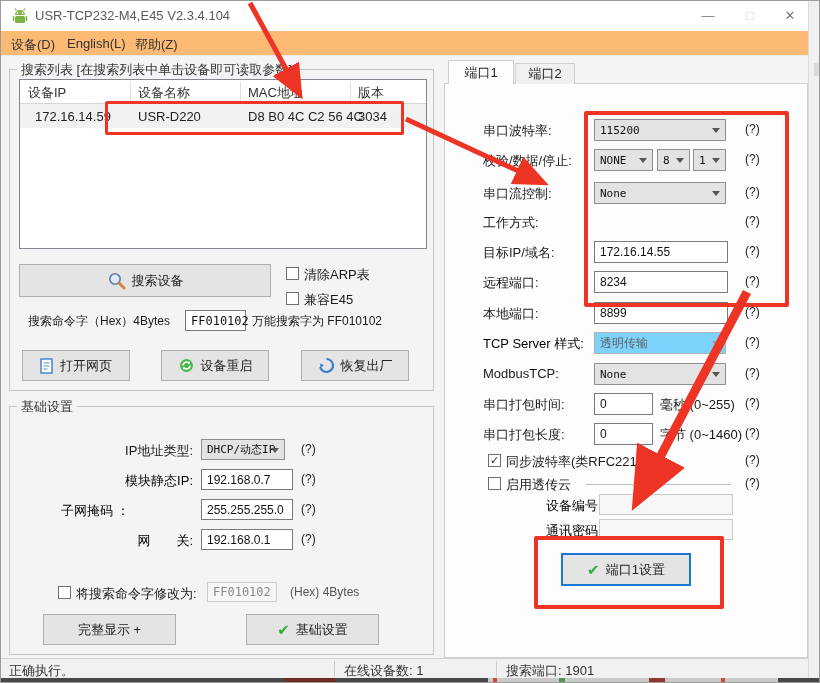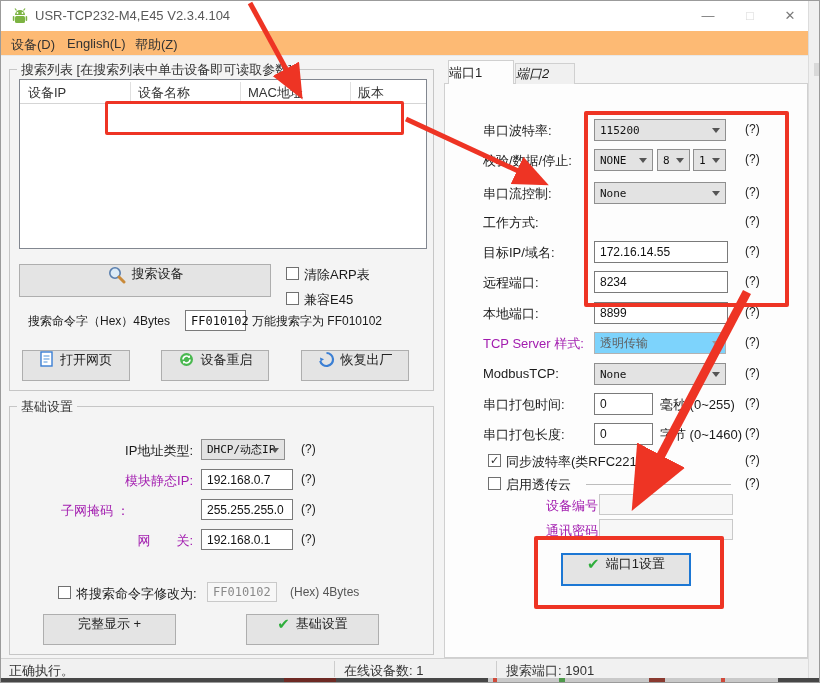--- a/index.html
+++ b/index.html
@@ -31,50 +31,50 @@
             border:1px solid #828790;}
   .devtable .hdr{position:absolute;top:0;left:0;right:0;height:23px;background:#ffffff;
                  border-bottom:1px solid #d5d5d5;}
   .devtable .hcell{position:absolute;top:4px;font-size:13px;color:#333;}
   .devtable .hsep{position:absolute;top:2px;width:1px;height:19px;background:#e0e0e0;}
   .devtable .row{position:absolute;top:24px;left:0;right:0;height:24px;background:#f1f1f1;}
   .devtable .cell{position:absolute;top:5px;font-size:13px;color:#222;}
 
   
   .btn{position:absolute;background:#e4e4e4;border:1px solid #aeaeae;box-sizing:border-box;
-       display:flex;align-items:flex-start;justify-content:center;font-size:13px;color:#222;gap:6px;}
+       display:flex;align-items:center;justify-content:center;font-size:13px;color:#222;gap:6px;}
   .btn.primary-focus{border:2px solid #1c77d4;}
   .check-glyph{color:#2fae3c;font-size:15px;font-weight:bold;}
 
   
   .combo{position:absolute;background:#e3e3e3;border:1px solid #8f8f8f;box-sizing:border-box;
          font-size:12px;color:#111;display:flex;align-items:center;padding-left:5px;}
   .combo .chev{position:absolute;right:5px;top:50%;margin-top:-2px;width:0;height:0;
                border-left:4px solid transparent;border-right:4px solid transparent;
                border-top:5px solid #555;}
   .combo.disabled{background:#7dd3fc;color:#5f5f5f;border-color:#b2b2b2;text-align:right;}
   .combo.disabled .chev{border-top-color:#9b9b9b;}
   .tinput{position:absolute;background:#ffffff;border:1px solid #7a7a7a;box-sizing:border-box;
           font-size:12px;color:#111;display:flex;align-items:center;padding-left:5px;}
   .tinput.disabled{border-color:#c9c9c9;color:#8a8a8a;background:#f7f7f7;}
   .flabel{position:absolute;font-size:13px;color:#1a1a1a;white-space:nowrap;}
-  .flabel.gray{color:#a21caf;}
+  .flabel.gray{color:#000000;}
   .help{position:absolute;font-size:12px;color:#222;}
   .cb{position:absolute;width:13px;height:13px;background:#fff;border:1px solid #707070;
       box-sizing:border-box;font-size:11px;line-height:11px;text-align:center;color:#2b2b2b;}
   .cb-label{position:absolute;font-size:13px;color:#1a1a1a;white-space:nowrap;}
 
   
   .tabpanel{position:absolute;left:443px;top:82px;width:364px;height:575px;background:#fdfdfd;
             border:1px solid #d0d0d0;box-sizing:border-box;}
-  .tab{position:absolute;box-sizing:border-box;font-size:13px;color:#222;}
+  .tab{position:absolute;box-sizing:border-box;font-size:13px;color:#222;text-align:center;}
   .tab.active{left:447px;top:59px;width:66px;height:24px;background:#fdfdfd;
               border:1px solid #d0d0d0;border-bottom:none;line-height:24px;z-index:3;}
   .tab.inactive{left:514px;top:62px;width:60px;height:21px;background:#f0f0f0;
-                border:1px solid #d0d0d0;border-bottom:none;line-height:20px;z-index:1;font-style:italic;}
+                border:1px solid #d0d0d0;border-bottom:none;line-height:20px;z-index:1;}
 
   
   .statusbar{position:absolute;left:0;top:657px;width:807px;height:20px;background:#f1f1f1;
              border-top:1px solid #d2d2d2;font-size:13px;color:#333;text-align:right;}
   .statusbar .sep{position:absolute;top:2px;width:1px;height:16px;background:#cdcdcd;}
   .status-text{position:absolute;top:3px;white-space:nowrap;}
 
   .bottom-strip{position:absolute;left:0;top:677px;width:820px;height:6px;background:#474747;}
   .strip-seg{position:absolute;top:0;height:6px;}
 
@@ -125,20 +125,26 @@
   <div class="devtable">
     <div class="hdr">
       <span class="hcell" style="left:8px">设备IP</span>
       <span class="hcell" style="left:118px">设备名称</span>
       <span class="hcell" style="left:228px">MAC地址</span>
       <span class="hcell" style="left:338px">版本</span>
       <span class="hsep" style="left:110px"></span>
       <span class="hsep" style="left:220px"></span>
       <span class="hsep" style="left:330px"></span>
     </div>
+    <div class="row">
+      <span class="cell" style="left:15px">172.16.14.59</span>
+      <span class="cell" style="left:118px">USR-D220</span>
+      <span class="cell" style="left:228px">D8 B0 4C C2 56 4C</span>
+      <span class="cell" style="left:338px">3034</span>
+    </div>
   </div>
 
   <div class="btn" style="left:18px;top:263px;width:252px;height:33px;">
     <svg width="19" height="19" viewBox="0 0 19 19">
       <circle cx="8" cy="8" r="5.2" fill="#dcebf7" stroke="#5a7fae" stroke-width="1.6"></circle>
       <line x1="12" y1="12" x2="17" y2="17" stroke="#c98a3a" stroke-width="3" stroke-linecap="round"></line>
     </svg>
     <span>搜索设备</span>
   </div>
 

